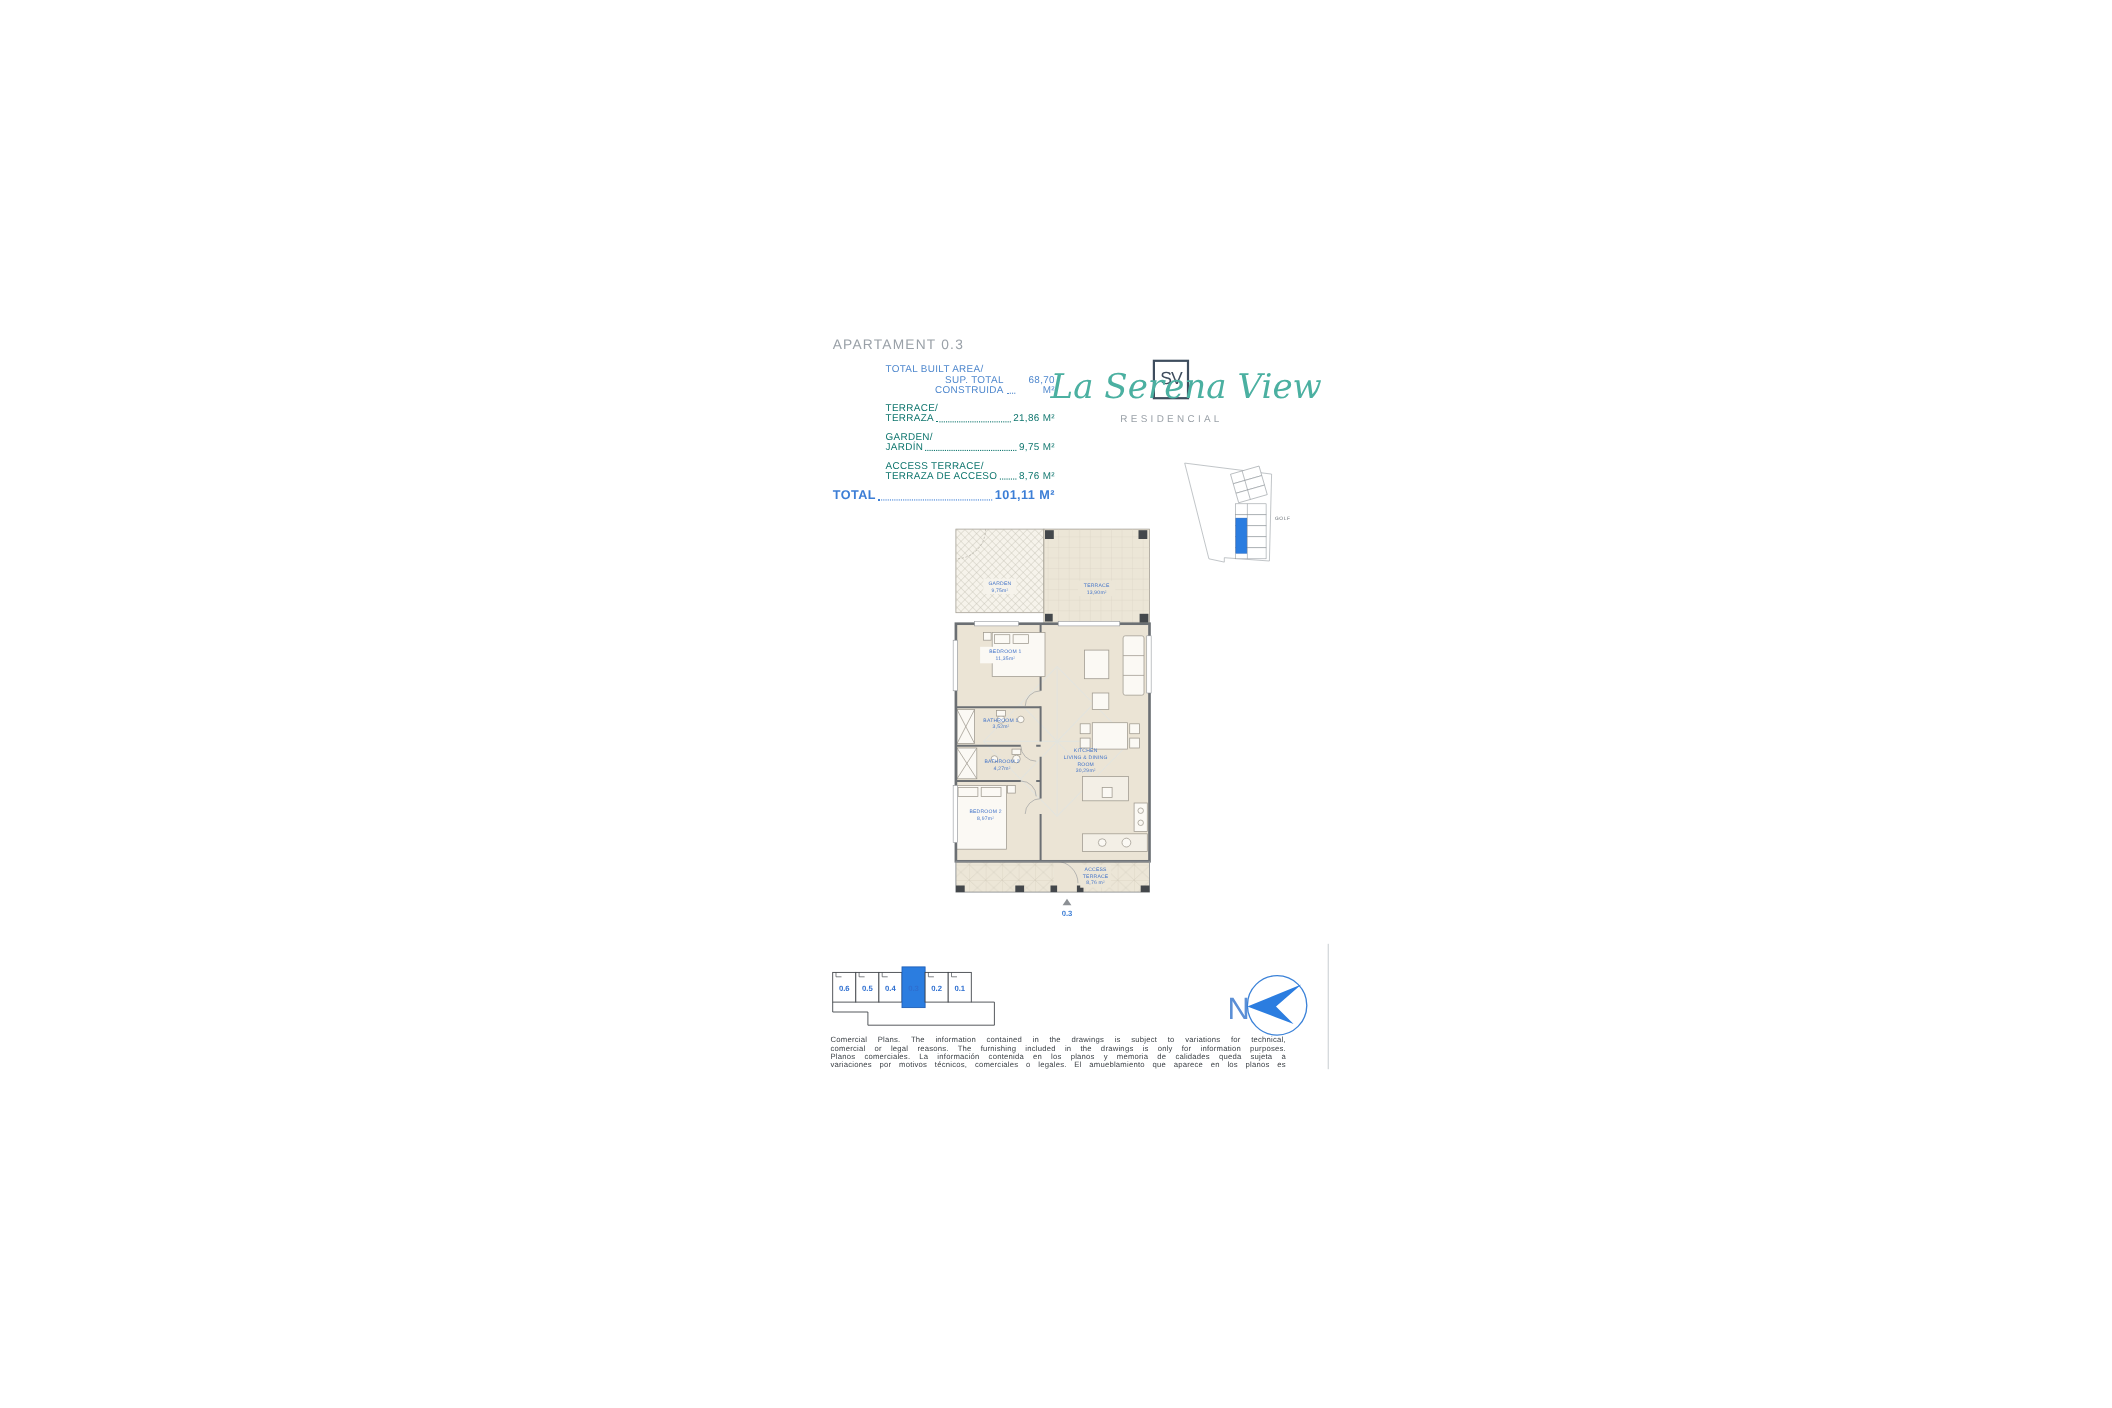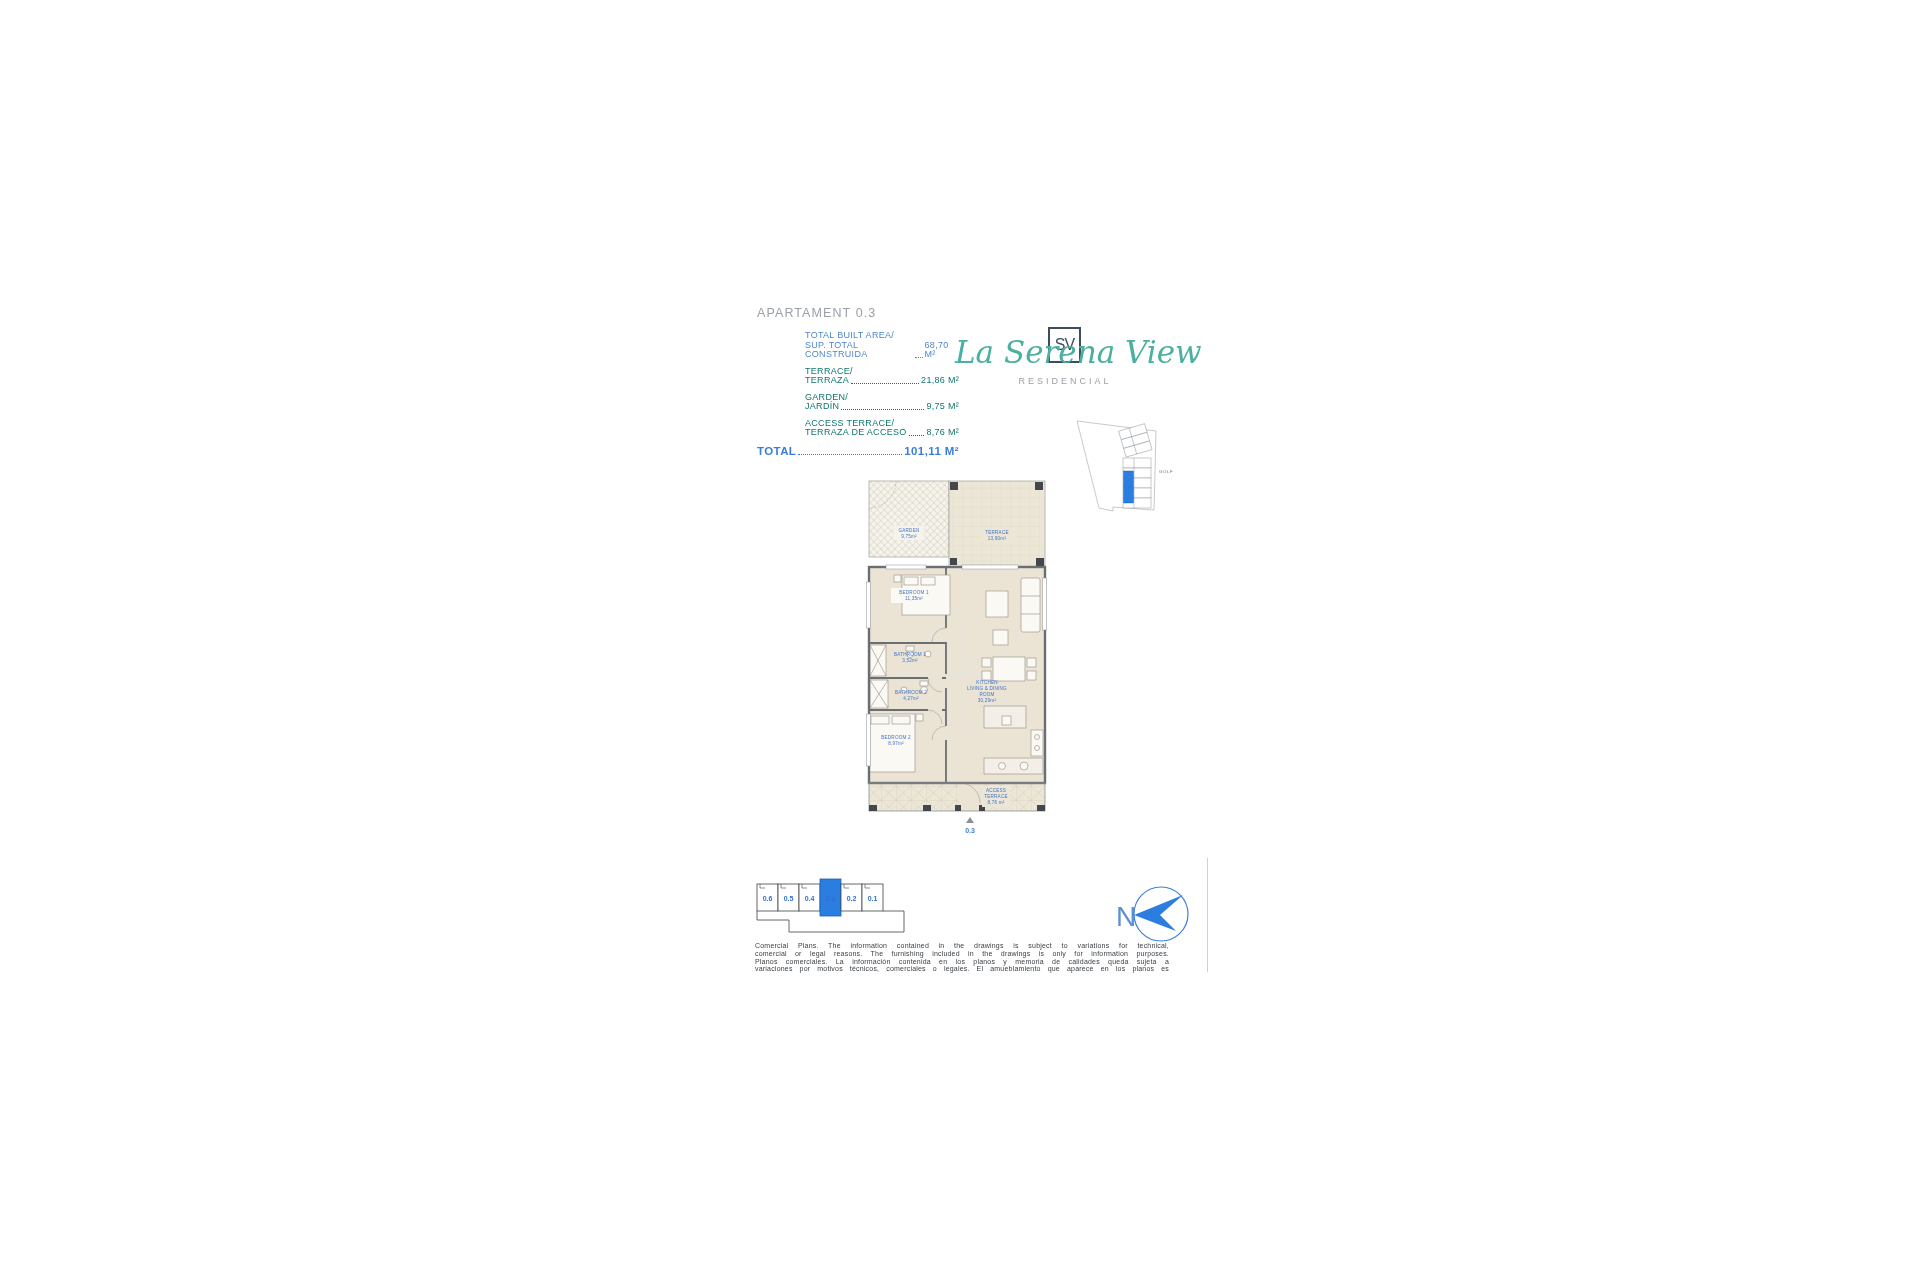--- a/index.html
+++ b/index.html
@@ -4,21 +4,21 @@
 <style>
   html,body{margin:0;padding:0;background:#ffffff;}
   .page{position:relative;width:1920px;height:1280px;background:#ffffff;overflow:hidden;
         font-family:"Liberation Sans",sans-serif;}
 
   
   .info{position:absolute;left:757px;top:306px;width:202px;}
   .info-title{font-size:12.5px;color:#9aa1a8;letter-spacing:1.1px;margin-bottom:11px;}
   .area-row{margin-bottom:7px;margin-left:48px;}
   .area-row .l1{font-size:9px;letter-spacing:.3px;line-height:9.5px;}
-  .area-row .l2{display:flex;align-items:flex-end;font-size:9px;letter-spacing:.3px;line-height:9.5px;}
+  .area-row .l2{display:flex;align-items:flex-end;font-size:9px;letter-spacing:.3px;line-height:9.5px;text-align:right;}
   .leader{flex:1;border-bottom:1.6px dotted currentColor;margin:0 2px 1.5px 2px;min-width:8px;}
   .row-blue{color:#4e87cd;}
   .row-gray{color:#0f766e;}
   .total-row{display:flex;align-items:flex-end;color:#3c7ed6;
              font-size:11.5px;font-weight:bold;letter-spacing:.4px;}
   .total-row .leader{border-bottom:1.8px dotted #3c7ed6;margin-bottom:2px;}
 
   
   .monogram{position:absolute;left:1048px;top:311px;width:29px;height:32px;
             border:2px solid #3e4d5e;display:flex;align-items:center;justify-content:center;

